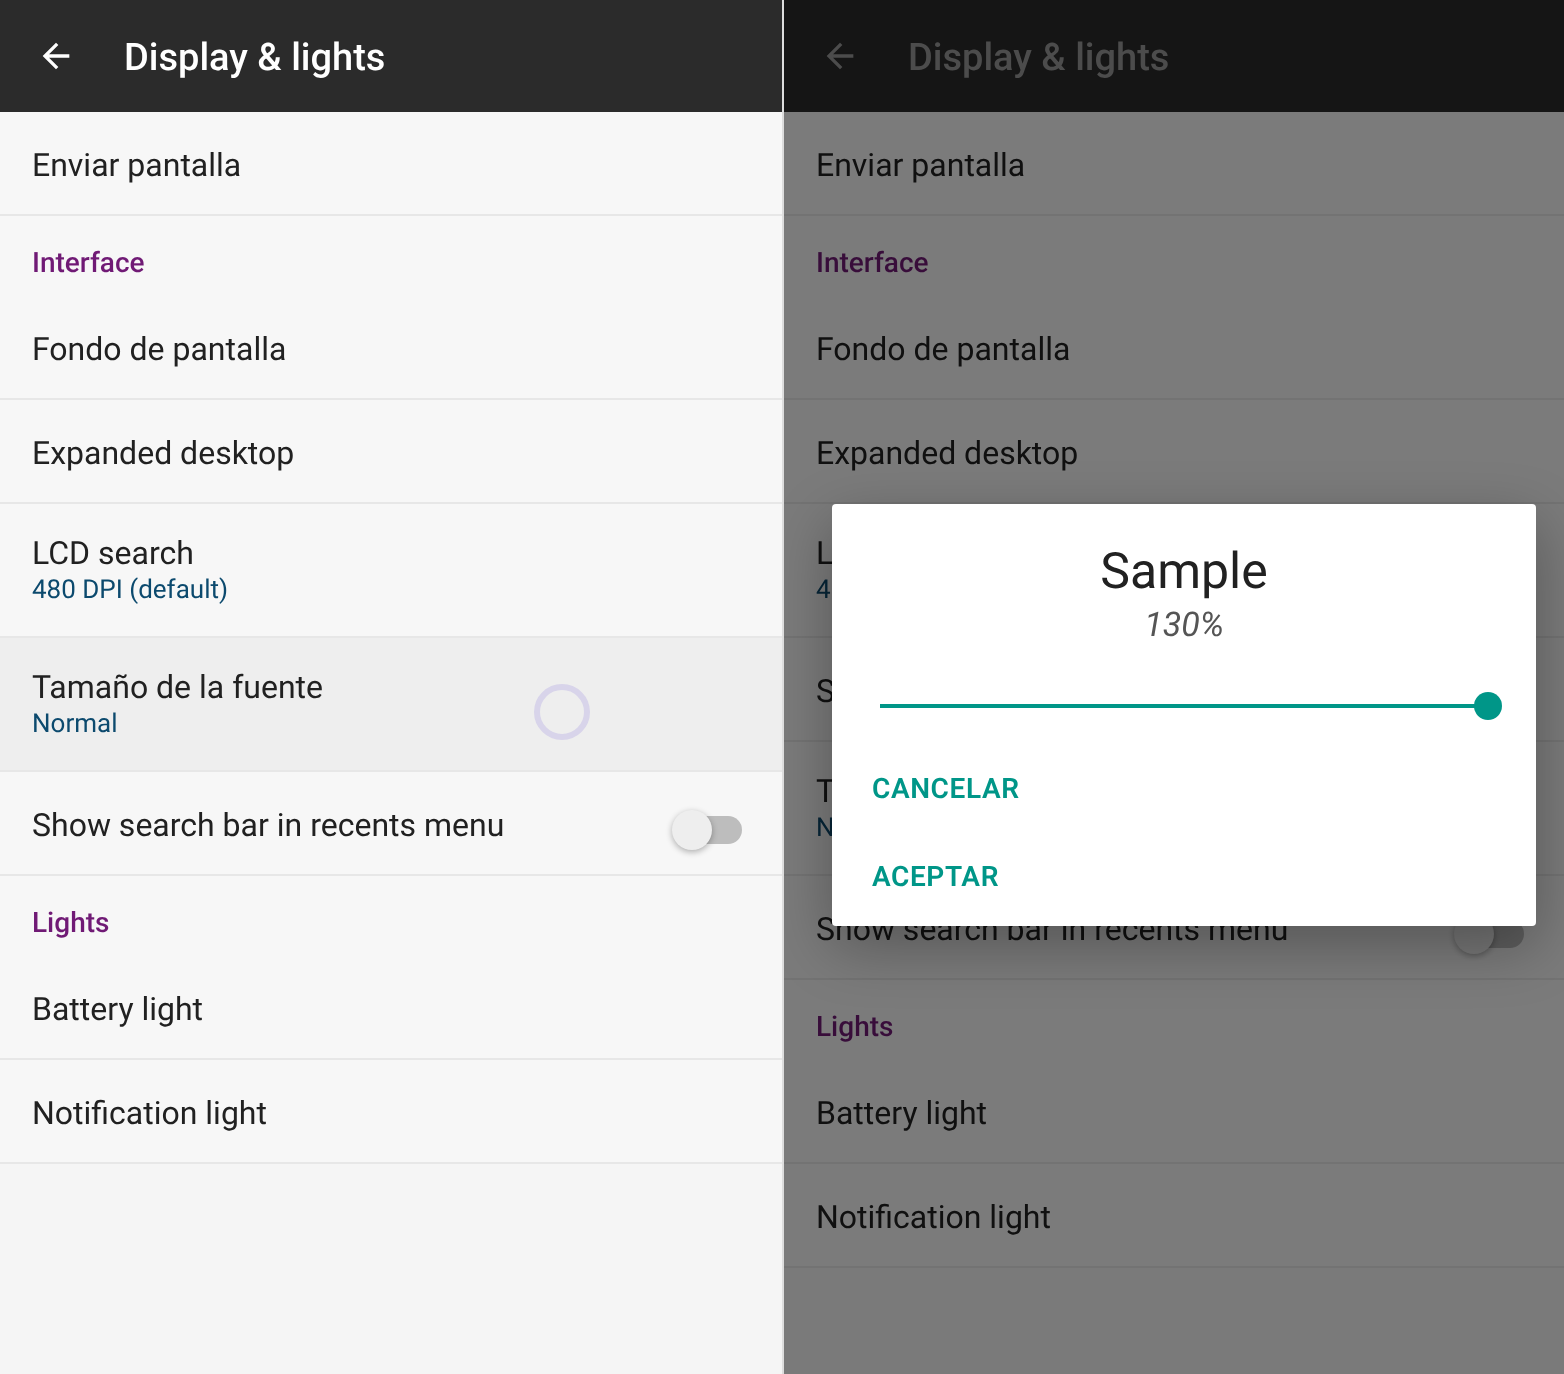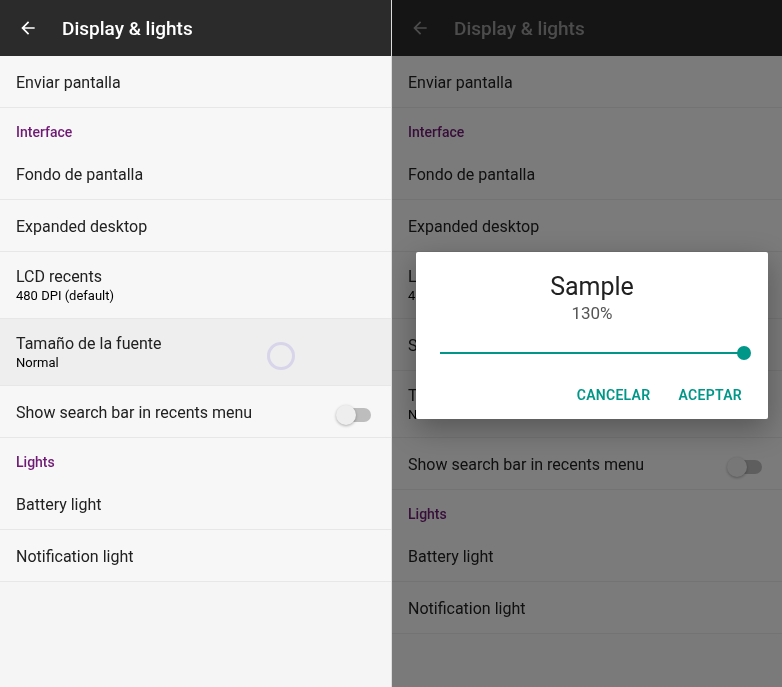--- a/index.html
+++ b/index.html
@@ -61,21 +61,21 @@
     }
     .list-item .item-text {
       flex: 1;
     }
     .list-item .primary {
       font-size: 16px;
       color: #212121;
     }
     .list-item .secondary {
       font-size: 13px;
-      color: #000000;
+      color: #0c4a6e;
       margin-top: 2px;
     }
     .section-header {
       padding: 16px 16px 8px 16px;
       font-size: 14px;
       font-weight: 500;
       color: #701a75;
     }
     .highlighted {
       background: #eeeeee;
@@ -131,20 +131,21 @@
     .dialog .sample-title {
       text-align: center;
       font-size: 25px;
       color: #212121;
     }
     .dialog .sample-percent {
       text-align: center;
       font-size: 17px;
       color: #555;
       margin-top: 2px;
+      font-style: italic;
     }
     .slider {
       position: relative;
       height: 24px;
       margin: 18px 4px 12px 4px;
     }
     .slider .track {
       position: absolute;
       top: 50%;
       left: 0;
@@ -161,20 +162,21 @@
       height: 14px;
       background: #009688;
       border-radius: 50%;
       transform: translate(50%, -50%);
     }
     .dialog-actions {
       display: flex;
       justify-content: flex-end;
       gap: 28px;
       padding: 10px 6px 6px 0;
+      flex-direction: column;
     }
     .dialog-actions .btn {
       color: #009688;
       font-size: 14px;
       font-weight: 600;
       letter-spacing: 0.3px;
       text-transform: uppercase;
     }
   </style>
 </head>
@@ -201,21 +203,21 @@
           <div class="primary">Fondo de pantalla</div>
         </div>
     </div>
     <div class="list-item">
       <div class="item-text">
           <div class="primary">Expanded desktop</div>
         </div>
     </div>
     <div class="list-item tall">
       <div class="item-text">
-        <div class="primary">LCD recents</div>
+        <div class="primary">LCD search</div>
         <div class="secondary">480 DPI (default)</div>
       </div>
     </div>
     <div class="list-item tall highlighted">
       <div class="item-text">
         <div class="primary">Tamaño de la fuente</div>
         <div class="secondary">Normal</div>
       </div>
       <div class="spinner-ring"></div>
     </div>

